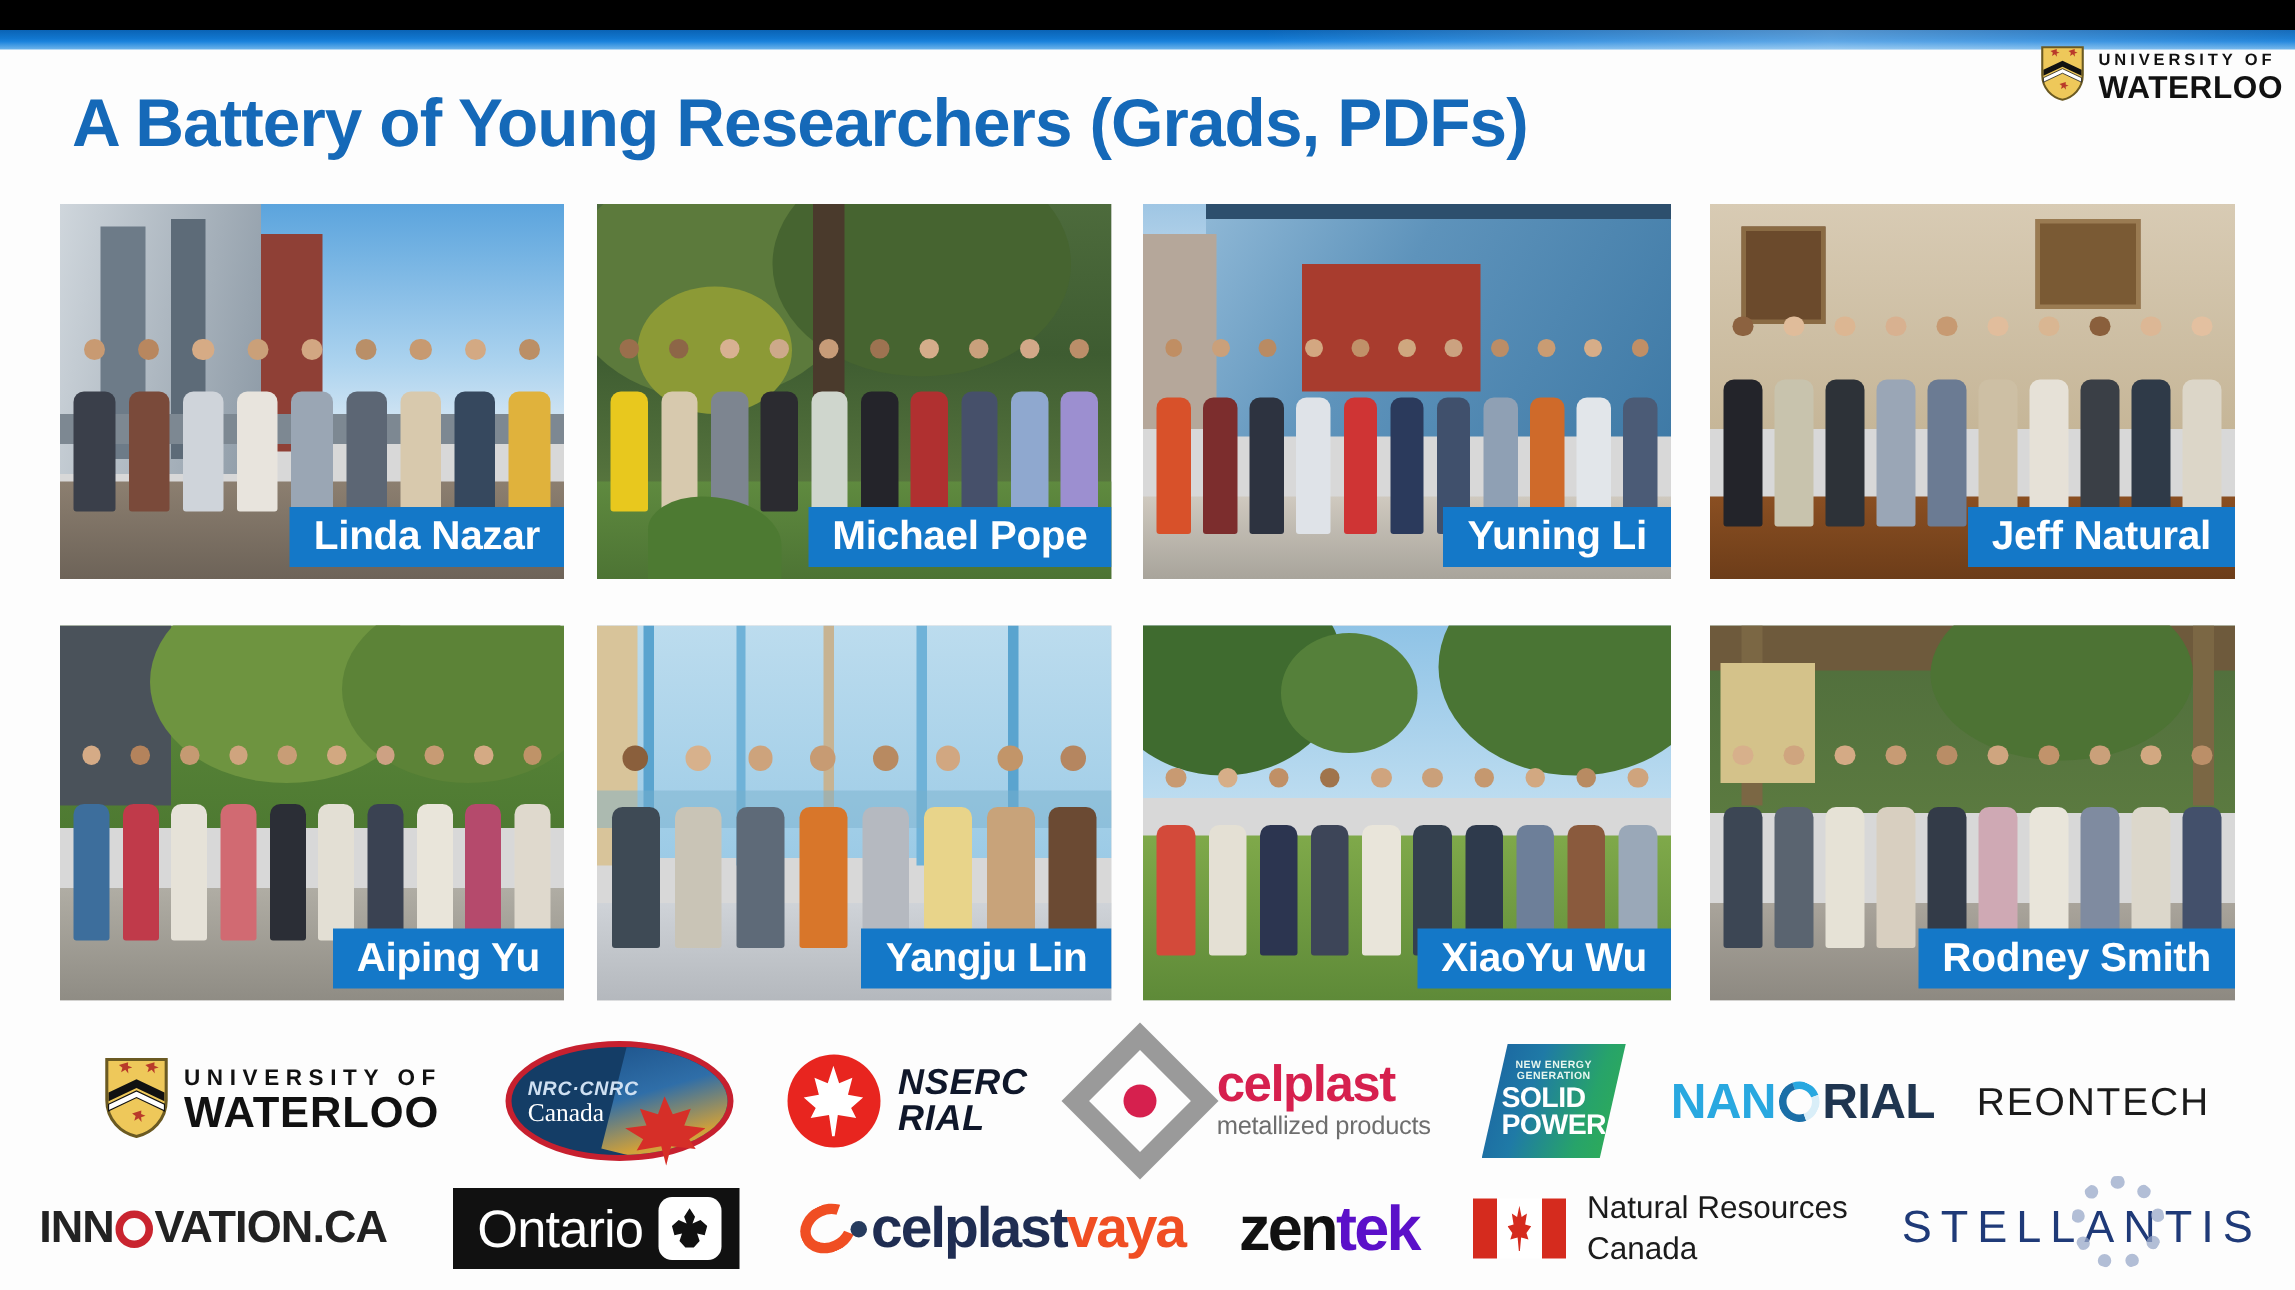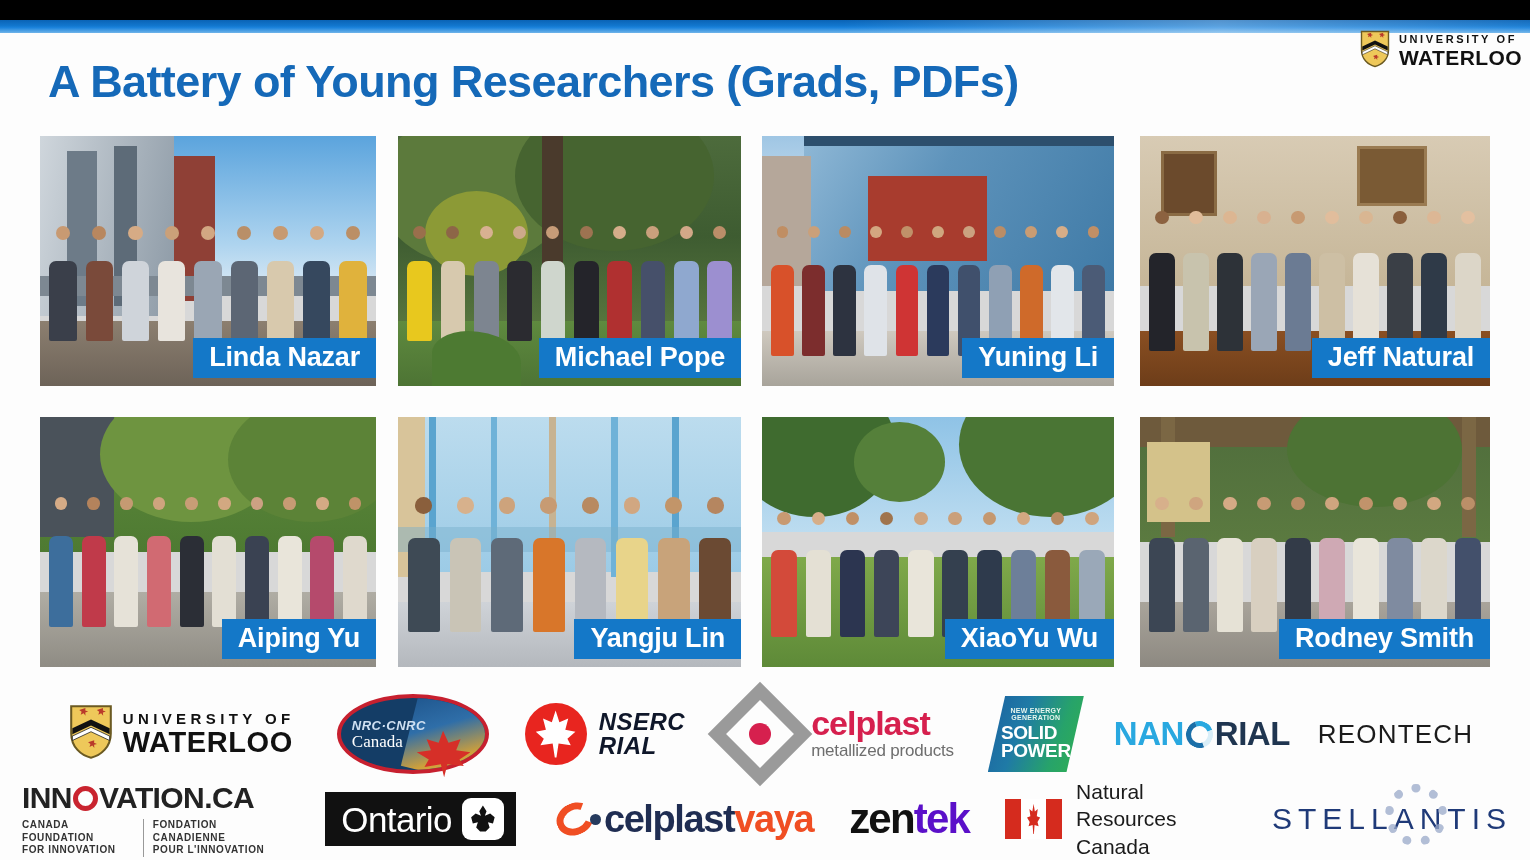--- a/index.html
+++ b/index.html
@@ -709,31 +709,20 @@
 
   <div class="sponsors-2">
 
     <div class="sp">
       <div class="innov">
         <div class="top">
           <span>INN</span>
           <span class="ring"></span>
           <span>VATION.CA</span>
         </div>
-        <div class="sub">
-          <span>
-            <span>CANADA FOUNDATION</span>
-            <span>FOR INNOVATION</span>
-          </span>
-          <span class="divider"></span>
-          <span>
-            <span>FONDATION CANADIENNE</span>
-            <span>POUR L'INNOVATION</span>
-          </span>
-        </div>
       </div>
     </div>
 
     <div class="sp">
       <div class="ontario">
         <span class="word">Ontario</span>
         <span class="tril"></span>
       </div>
     </div>
 

